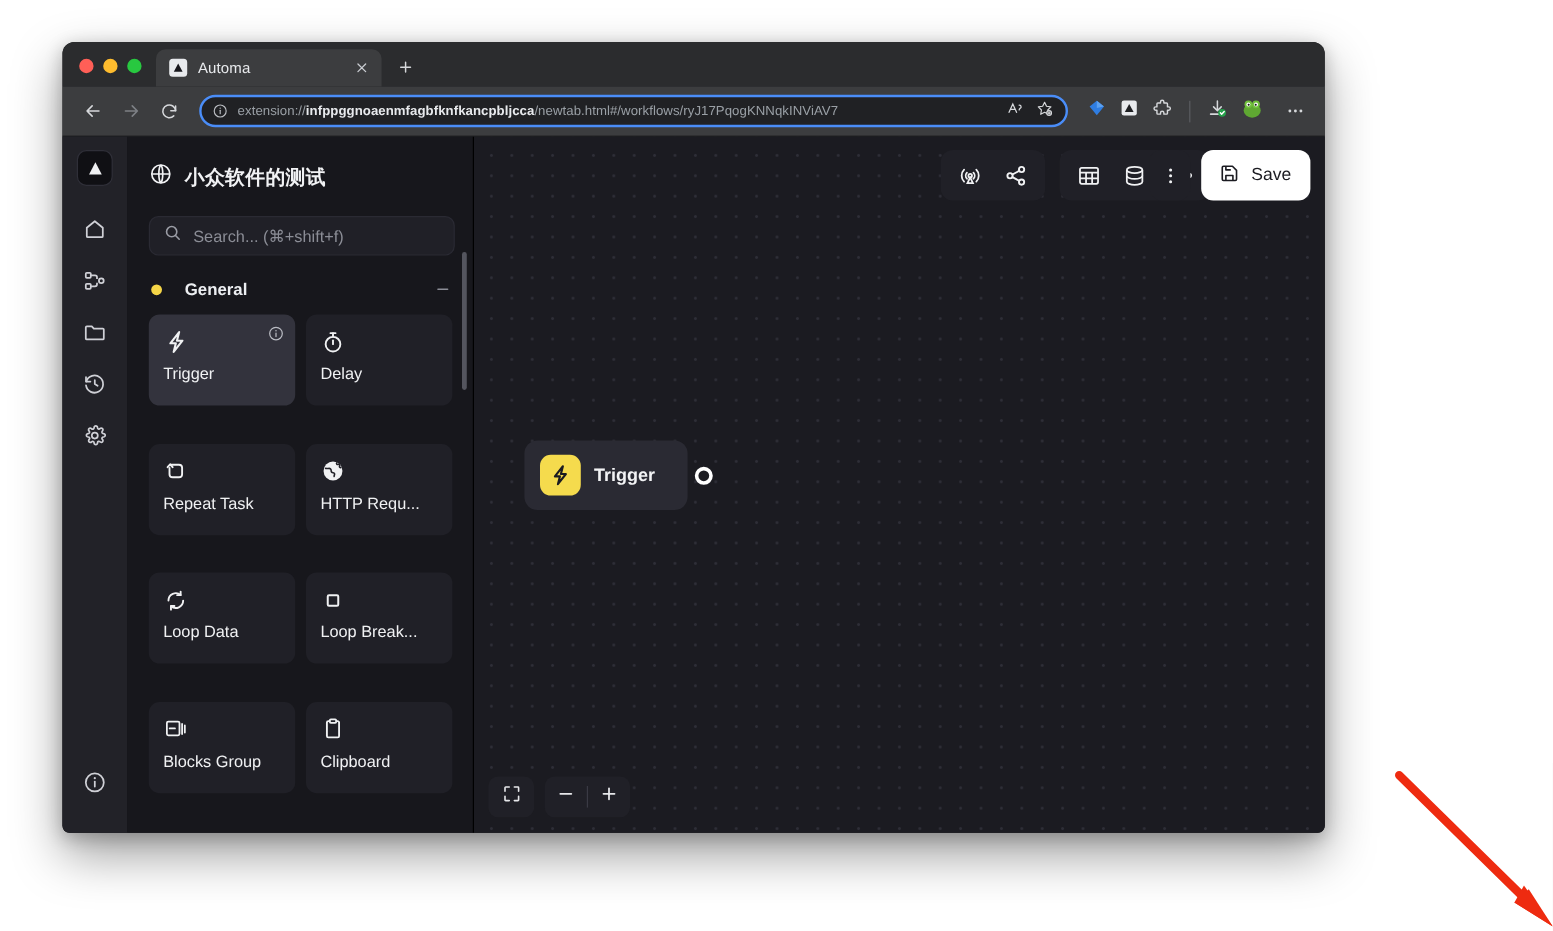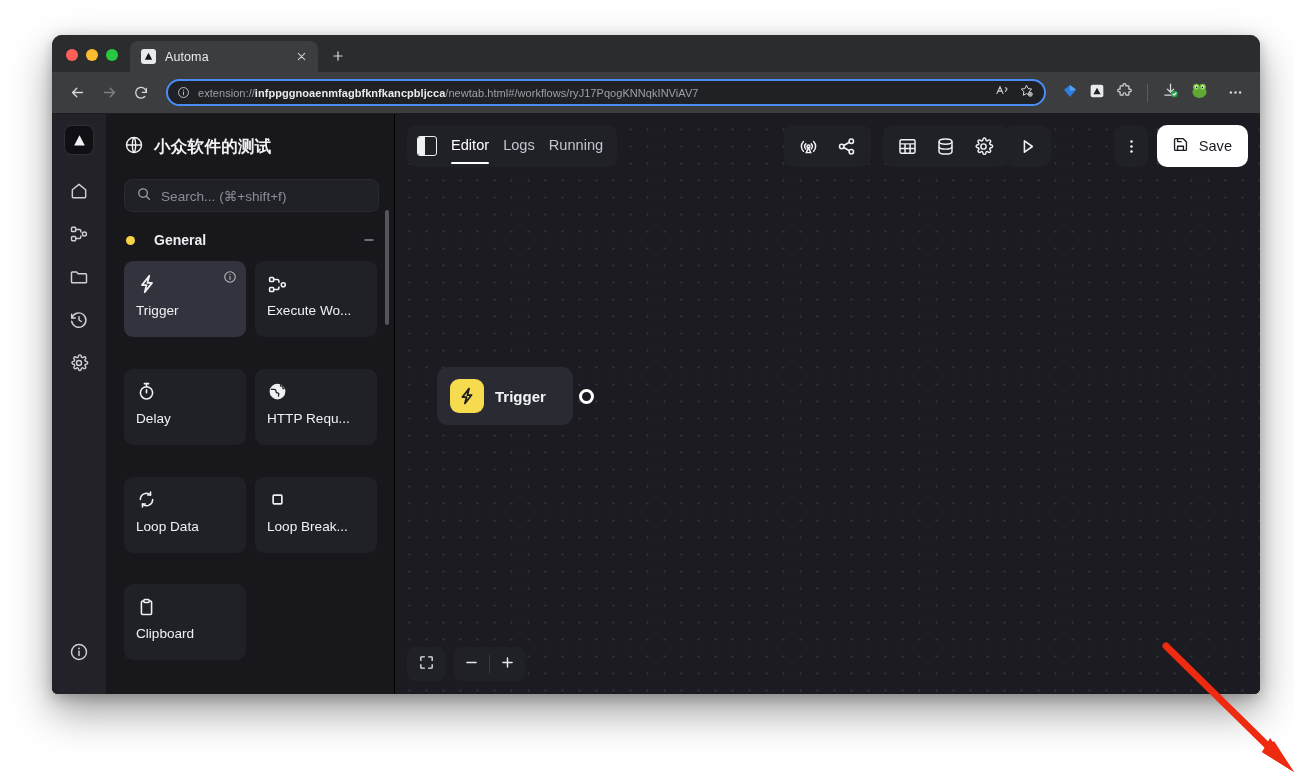--- a/index.html
+++ b/index.html
@@ -7,21 +7,21 @@
     width: 1294px; height: 776px;
     background: #ffffff;
     font-family: "Liberation Sans", sans-serif;
     overflow: hidden;
   }
   #root { position: relative; width: 1294px; height: 776px; background:#fff; }
 
   
   .browser-window {
     position: absolute; left: 52px; top: 35px;
-    width: 1208px; height: 659px;
+    width: 1052px; height: 659px;
     background: #202124;
     border-radius: 10px 10px 6px 6px;
     box-shadow: 0 18px 42px rgba(0,0,0,0.38), 0 4px 14px rgba(0,0,0,0.22);
     overflow: hidden;
   }
 
   
   .tabstrip {
     position: relative; height: 37px; background: #2b2c2e;
     display: flex; align-items: flex-end;
@@ -461,45 +461,43 @@
             <span class="block-label">Trigger</span>
             <span class="block-info">
               <svg width="14" height="14" viewBox="0 0 24 24" fill="none" stroke="currentColor" stroke-width="1.8">
                   <circle cx="12" cy="12" r="9"></circle>
                   <path d="M12 11.2v5" stroke-linecap="round"></path>
                   <circle cx="12" cy="7.8" r="1.1" fill="currentColor" stroke="none"></circle>
                 </svg>
             </span>
           </div>
 
-          <div class="block-card">
-            <span class="block-ico">
-              <svg width="21" height="21" viewBox="0 0 24 24" fill="none" stroke="currentColor" stroke-width="1.8" stroke-linejoin="round">
-                  <rect x="3" y="4" width="4.6" height="4.6" rx="1"></rect>
-                  <rect x="3" y="15.4" width="4.6" height="4.6" rx="1"></rect>
-                  <circle cx="18.6" cy="12.2" r="2.3"></circle>
-                  <path d="M7.6 6.3h4a2 2 0 0 1 2 2v1.6M7.6 17.7h4a2 2 0 0 0 2-2v-1.5"></path>
-                </svg>
-            </span>
-            <span class="block-label">Execute Wo...</span>
-          </div>
 
           <div class="block-card">
             <span class="block-ico">
               <svg width="21" height="21" viewBox="0 0 24 24" fill="none" stroke="currentColor" stroke-width="1.8" stroke-linecap="round">
                   <circle cx="12" cy="13.5" r="7"></circle>
                   <path d="M12 10v3.5"></path>
                   <path d="M9.6 3h4.8"></path>
                   <path d="M12 3v3.4"></path>
                 </svg>
             </span>
             <span class="block-label">Delay</span>
           </div>
 
 
+          <div class="block-card">
+            <span class="block-ico">
+              <svg width="21" height="21" viewBox="0 0 24 24" fill="none" stroke="currentColor" stroke-width="1.8" stroke-linejoin="round" stroke-linecap="round">
+                  <path d="M7 6h8a3 3 0 0 1 3 3v6a3 3 0 0 1-3 3H9a3 3 0 0 1-3-3V9"></path>
+                  <path d="M4.2 8.4 6.6 5.6 9 8.4"></path>
+                </svg>
+            </span>
+            <span class="block-label">Repeat Task</span>
+          </div>
 
           <div class="block-card">
             <span class="block-ico">
               <svg width="21" height="21" viewBox="0 0 24 24">
                   <circle cx="12" cy="12" r="9" fill="currentColor"></circle>
                   <path d="M5 9.5c2 .6 3.4-.6 4.6.4 1.2 1 .2 2.3 1.1 3.2.9.9 2.4.2 2.8 1.4.3 1-.7 1.8-.4 2.8M15.5 4.3c-.6 1.2.6 1.8 1.5 1.4 1-.4 1.6.6 1.2 1.6-.4 1 .4 1.7 1.3 1.4" fill="none" stroke="#202027" stroke-width="1.5" stroke-linecap="round"></path>
                 </svg>
             </span>
             <span class="block-label">HTTP Requ...</span>
           </div>
@@ -518,46 +516,48 @@
 
           <div class="block-card">
             <span class="block-ico">
               <svg width="21" height="21" viewBox="0 0 24 24" fill="none" stroke="currentColor" stroke-width="1.9">
                   <rect x="7" y="7" width="10" height="10" rx="1.2"></rect>
                 </svg>
             </span>
             <span class="block-label">Loop Break...</span>
           </div>
 
+          <div class="block-card">
+            <span class="block-ico">
+              <svg width="21" height="21" viewBox="0 0 24 24" fill="none" stroke="currentColor" stroke-width="1.7" stroke-linejoin="round">
+                  <rect x="3.5" y="5" width="12" height="13" rx="1.4"></rect>
+                  <path d="M18 7.2v9.6M20.6 8.6v6.8" stroke-linecap="round"></path>
+                  <path d="M6.2 11.5h5" stroke-linecap="round"></path>
+                </svg>
+            </span>
+            <span class="block-label">Blocks Group</span>
+          </div>
 
           <div class="block-card">
             <span class="block-ico">
               <svg width="21" height="21" viewBox="0 0 24 24" fill="none" stroke="currentColor" stroke-width="1.8" stroke-linejoin="round">
                   <path d="M9 4.5H7.6a1.4 1.4 0 0 0-1.4 1.4v12.7a1.4 1.4 0 0 0 1.4 1.4h8.8a1.4 1.4 0 0 0 1.4-1.4V5.9a1.4 1.4 0 0 0-1.4-1.4H15"></path>
                   <rect x="9" y="2.8" width="6" height="3.4" rx="1"></rect>
                 </svg>
             </span>
             <span class="block-label">Clipboard</span>
           </div>
         </div>
 
         <div class="sb-scroll"></div>
         <div class="sb-divider"></div>
       </div>
 
       <div class="canvas">
 
-        <div class="editor-bar">
-          <span class="panel-toggle">
-              <i></i>
-            </span>
-          <span class="etab active">Editor</span>
-          <span class="etab">Logs</span>
-          <span class="etab">Running</span>
-        </div>
 
         <div class="tbgroup" style="left: 389px;">
           <span class="tbicon">
             <svg width="21" height="21" viewBox="0 0 24 24" fill="none" stroke="currentColor" stroke-width="1.7" stroke-linecap="round">
                 <path d="M6.2 6.2a8 8 0 0 0 0 11.3M17.8 6.2a8 8 0 0 1 0 11.3"></path>
                 <path d="M8.9 9a4.2 4.2 0 0 0 0 5.8M15.1 9a4.2 4.2 0 0 1 0 5.8"></path>
                 <circle cx="12" cy="11.9" r="1.7"></circle>
                 <path d="M12 13.6 9.4 19h5.2z"></path>
               </svg>
           </span>

